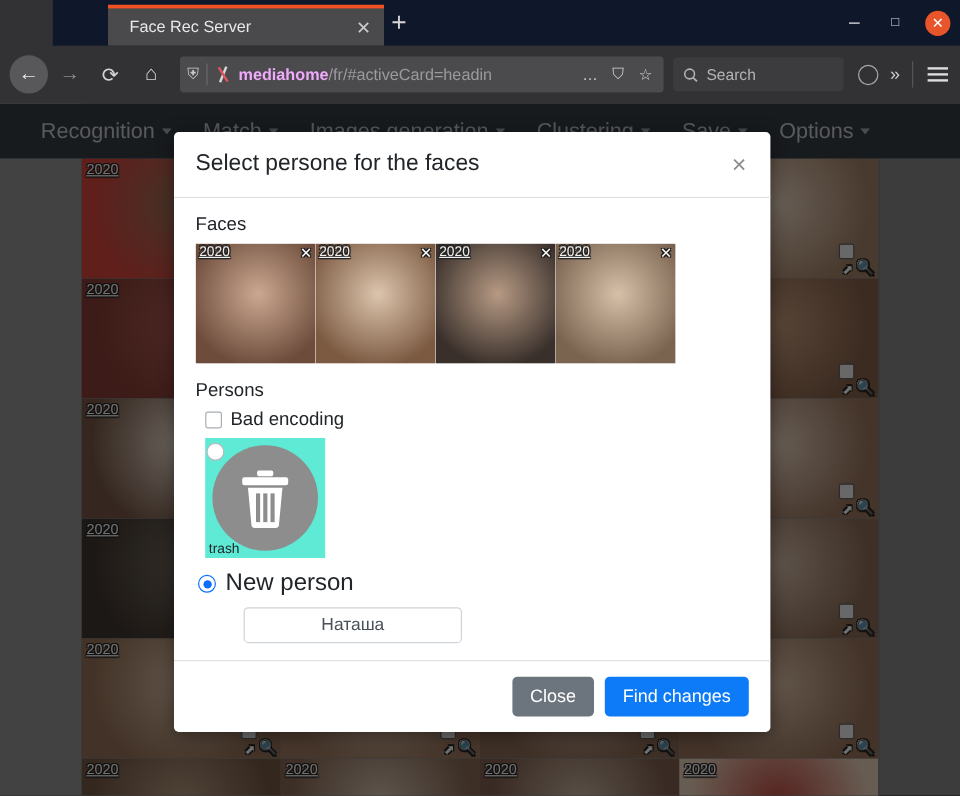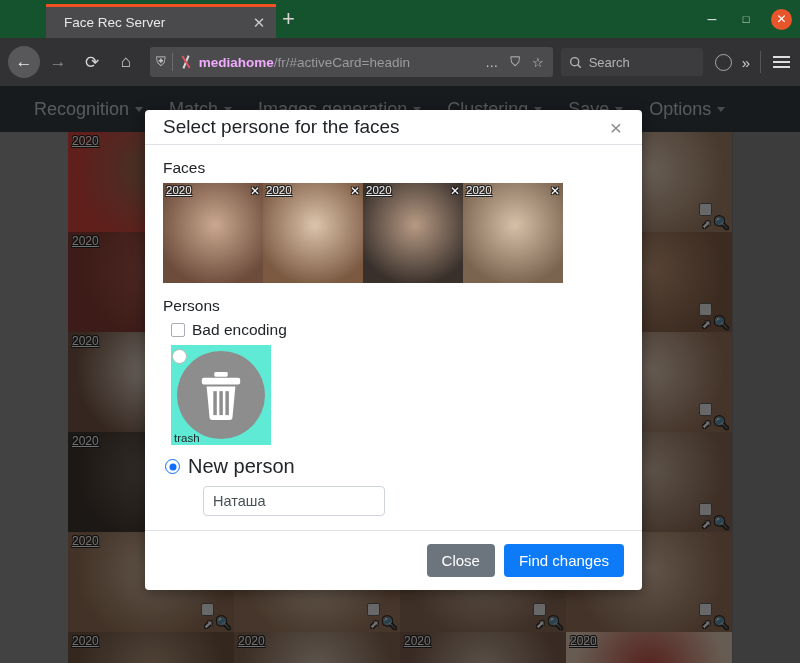--- a/index.html
+++ b/index.html
@@ -5,21 +5,21 @@
   * { box-sizing: border-box; margin: 0; padding: 0; }
   html, body {
     width: 800px; height: 663px; overflow: hidden;
     background: #000;
     font-family: "Liberation Sans", sans-serif;
   }
   #app { position: relative; width: 800px; height: 663px; background: #0c0c0c; }
 
   
   .chrome { position: absolute; left: 0; top: 0; width: 800px; height: 86px; background: #323234; }
-  .titlebar { position: relative; height: 38px; background: #14532d; }
+  .titlebar { position: relative; height: 38px; background: #0f172a; margin-left: 44px; }
   .tab {
     position: absolute; left: 46px; top: 4px; width: 230px; height: 34px;
     background: #4a4a4d; border-top: 3px solid #ef5123;
     display: flex; align-items: center; padding: 0 8px 0 18px;
   }
   .tab-title { color: #e8e8e8; font-size: 13.5px; white-space: nowrap; flex: 1; }
   .tab-close { color: #c9c9c9; font-size: 15px; width: 18px; text-align: center; cursor: pointer; }
   .newtab { position: absolute; left: 282px; top: 9px; color: #d6d6d6; font-size: 22px; line-height: 20px; cursor: pointer; }
   .wincontrols { position: absolute; right: 8px; top: 0; height: 38px; display: flex; align-items: center; gap: 16px; }
   .wc { color: #dcdcdc; font-size: 13px; width: 18px; height: 18px; display: flex; align-items: center; justify-content: center; cursor: pointer; }
@@ -80,21 +80,21 @@
   .cardexp { position: absolute; right: 21px; bottom: 1px; font-size: 11px; color: #e9e9e9; text-shadow: -1px -1px 0 #222,1px -1px 0 #222,-1px 1px 0 #222,1px 1px 0 #222; }
 
   .overlay { position: absolute; left: 0; top: 0; width: 800px; height: 577px; background: rgba(0,0,0,0.52); }
 
   
   .modal {
     position: absolute; left: 145px; top: 24px; width: 497px;
     background: #fff; border-radius: 4px; box-shadow: 0 2px 14px rgba(0,0,0,0.4);
     color: #212529;
   }
-  .modal-head { display: flex; align-items: center; padding: 6px 18px; border-bottom: 1px solid #dee2e6; }
+  .modal-head { display: flex; align-items: center; padding: 16px 18px; border-bottom: 1px solid #dee2e6; }
   .modal-title { font-size: 19px; font-weight: 400; flex: 1; color: #212529; }
   .modal-x { font-size: 21px; color: #8c8c8c; cursor: pointer; line-height: 1; padding: 0 2px; }
   .modal-body { padding: 14px 18px 10px 18px; }
   .sect-label { font-size: 15.5px; color: #212529; margin-bottom: 6px; }
 
   .faces-row { display: flex; width: 400px; }
   .face { position: relative; width: 100px; height: 100px; overflow: hidden; }
   .face .ph { position: absolute; inset: 0; }
   .face .badge2020 { font-size: 11.5px; left: 3px; top: 1px; }
   .face-x {
@@ -125,21 +125,21 @@
   .radio-row { display: flex; align-items: center; gap: 8px; margin: 10px 0 0 2px; }
   .radio-on {
     width: 15px; height: 15px; border-radius: 50%; border: 1.5px solid #0d6efd;
     background: #fff; position: relative; cursor: pointer;
   }
   .radio-on::after { content:''; position:absolute; left:50%; top:50%; transform:translate(-50%,-50%); width:7px; height:7px; border-radius:50%; background:#0d6efd; }
   .radio-label { font-size: 20px; color: #212529; }
   .name-input {
     display: block; margin: 8px 0 4px 40px; width: 182px; height: 30px;
     border: 1px solid #ced4da; border-radius: 4px; padding: 0 9px;
-    font-size: 14.5px; color: #495057; font-family: "Liberation Sans", sans-serif; background:#fff;
+    font-size: 14.5px; color: #495057; font-family: "Liberation Sans", sans-serif; background:#fff;text-align:center;
   }
 
   .modal-foot { border-top: 1px solid #dee2e6; padding: 13px 18px; display: flex; justify-content: flex-end; gap: 9px; }
   .btn { border: none; border-radius: 4px; font-size: 15px; padding: 8px 15px; cursor: pointer; font-family: "Liberation Sans", sans-serif; color: #fff; }
   .btn-secondary { background: #6c757d; }
   .btn-primary { background: #0d7bf8; }
 </style>
 </head>
 <body>
 

